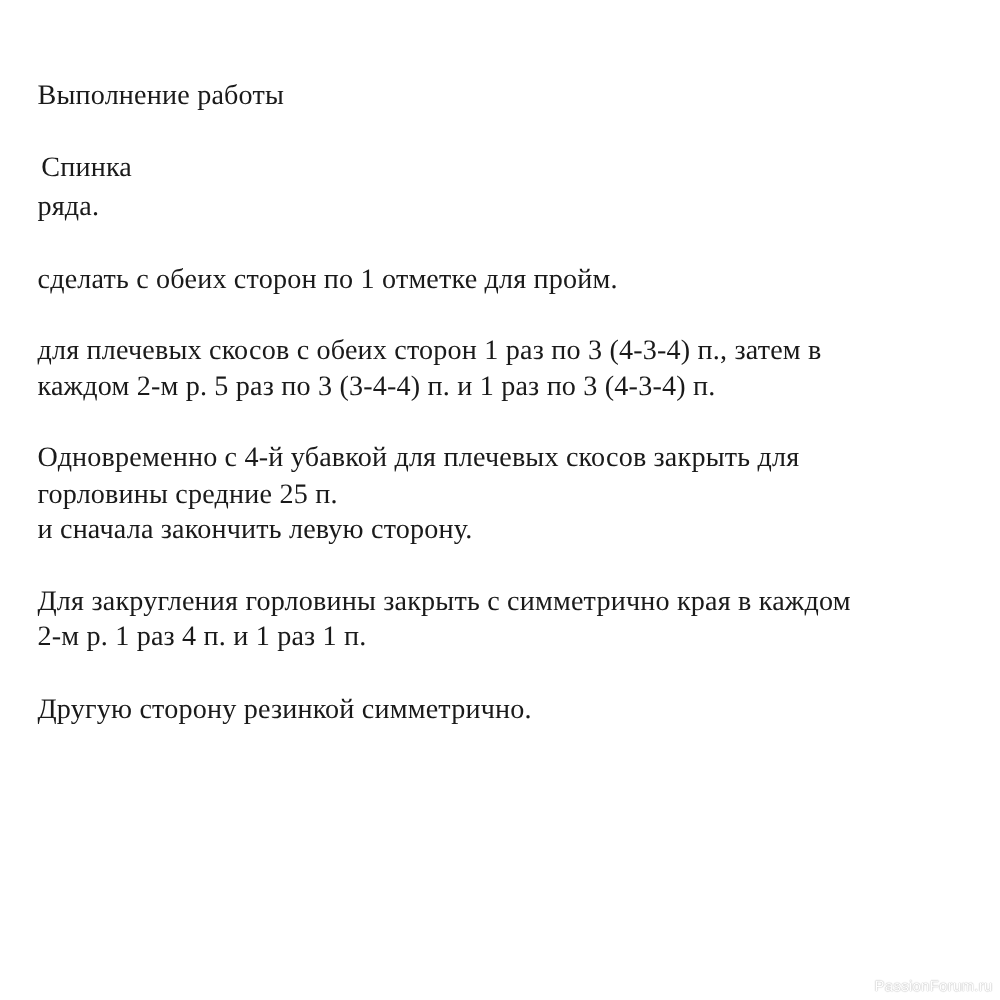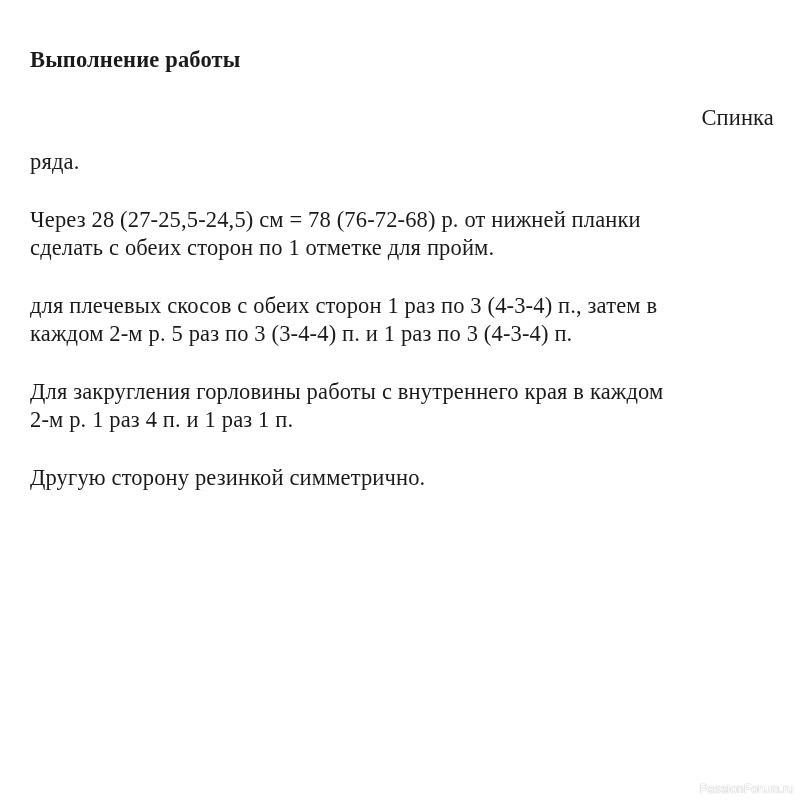--- a/index.html
+++ b/index.html
@@ -18,29 +18,28 @@
     .page {
       position: absolute;
       left: 30px;
       top: 46px;
       width: 760px;
       font-size: 22.5px;
       line-height: 28.5px;
       letter-spacing: 0.15px;
     }
     .heading {
-      margin: 0 0 29px 0;
-      font-weight: bold;
+      margin: 16px 0 29px 0;
+      font-weight: normal;
       font-size: 22.5px;
     }
     .section-title {
-      margin: 16px;
+      margin: 3px;
       font-weight: normal;
       font-size: 22.5px;
-      text-align: right;
     }
     .para {
       margin: 0 0 29px 0;
     }
     .line {
       display: block;
       white-space: nowrap;
     }
     .watermark {
       position: absolute;
@@ -61,32 +60,36 @@
   <h1 class="heading">Выполнение работы</h1>
 
   <h2 class="section-title">Спинка</h2>
 
 
   <p class="para">
     <span class="line">ряда.</span>
   </p>
 
   <p class="para">
-    <span class="line">Через 28 (27-25,5-24,5) см = 78 (76-72-68) р. от нижней планки</span>
     <span class="line">сделать с обеих сторон по 1 отметке для пройм.</span>
   </p>
 
   <p class="para">
     <span class="line">для плечевых скосов с обеих сторон 1 раз по 3 (4-3-4) п., затем в</span>
     <span class="line">каждом 2-м р. 5 раз по 3 (3-4-4) п. и 1 раз по 3 (4-3-4) п.</span>
   </p>
 
+  <p class="para">
+    <span class="line">Одновременно с 4-й убавкой для плечевых скосов закрыть для</span>
+    <span class="line">горловины средние 25 п.</span>
+    <span class="line">и сначала закончить левую сторону.</span>
+  </p>
 
   <p class="para">
-    <span class="line">Для закругления горловины работы с внутреннего края в каждом</span>
+    <span class="line">Для закругления горловины закрыть с симметрично края в каждом</span>
     <span class="line">2-м р. 1 раз 4 п. и 1 раз 1 п.</span>
   </p>
 
   <p class="para">
     <span class="line">Другую сторону резинкой симметрично.</span>
   </p>
 </div>
 
 <div class="watermark">PassionForum.ru</div>
 

